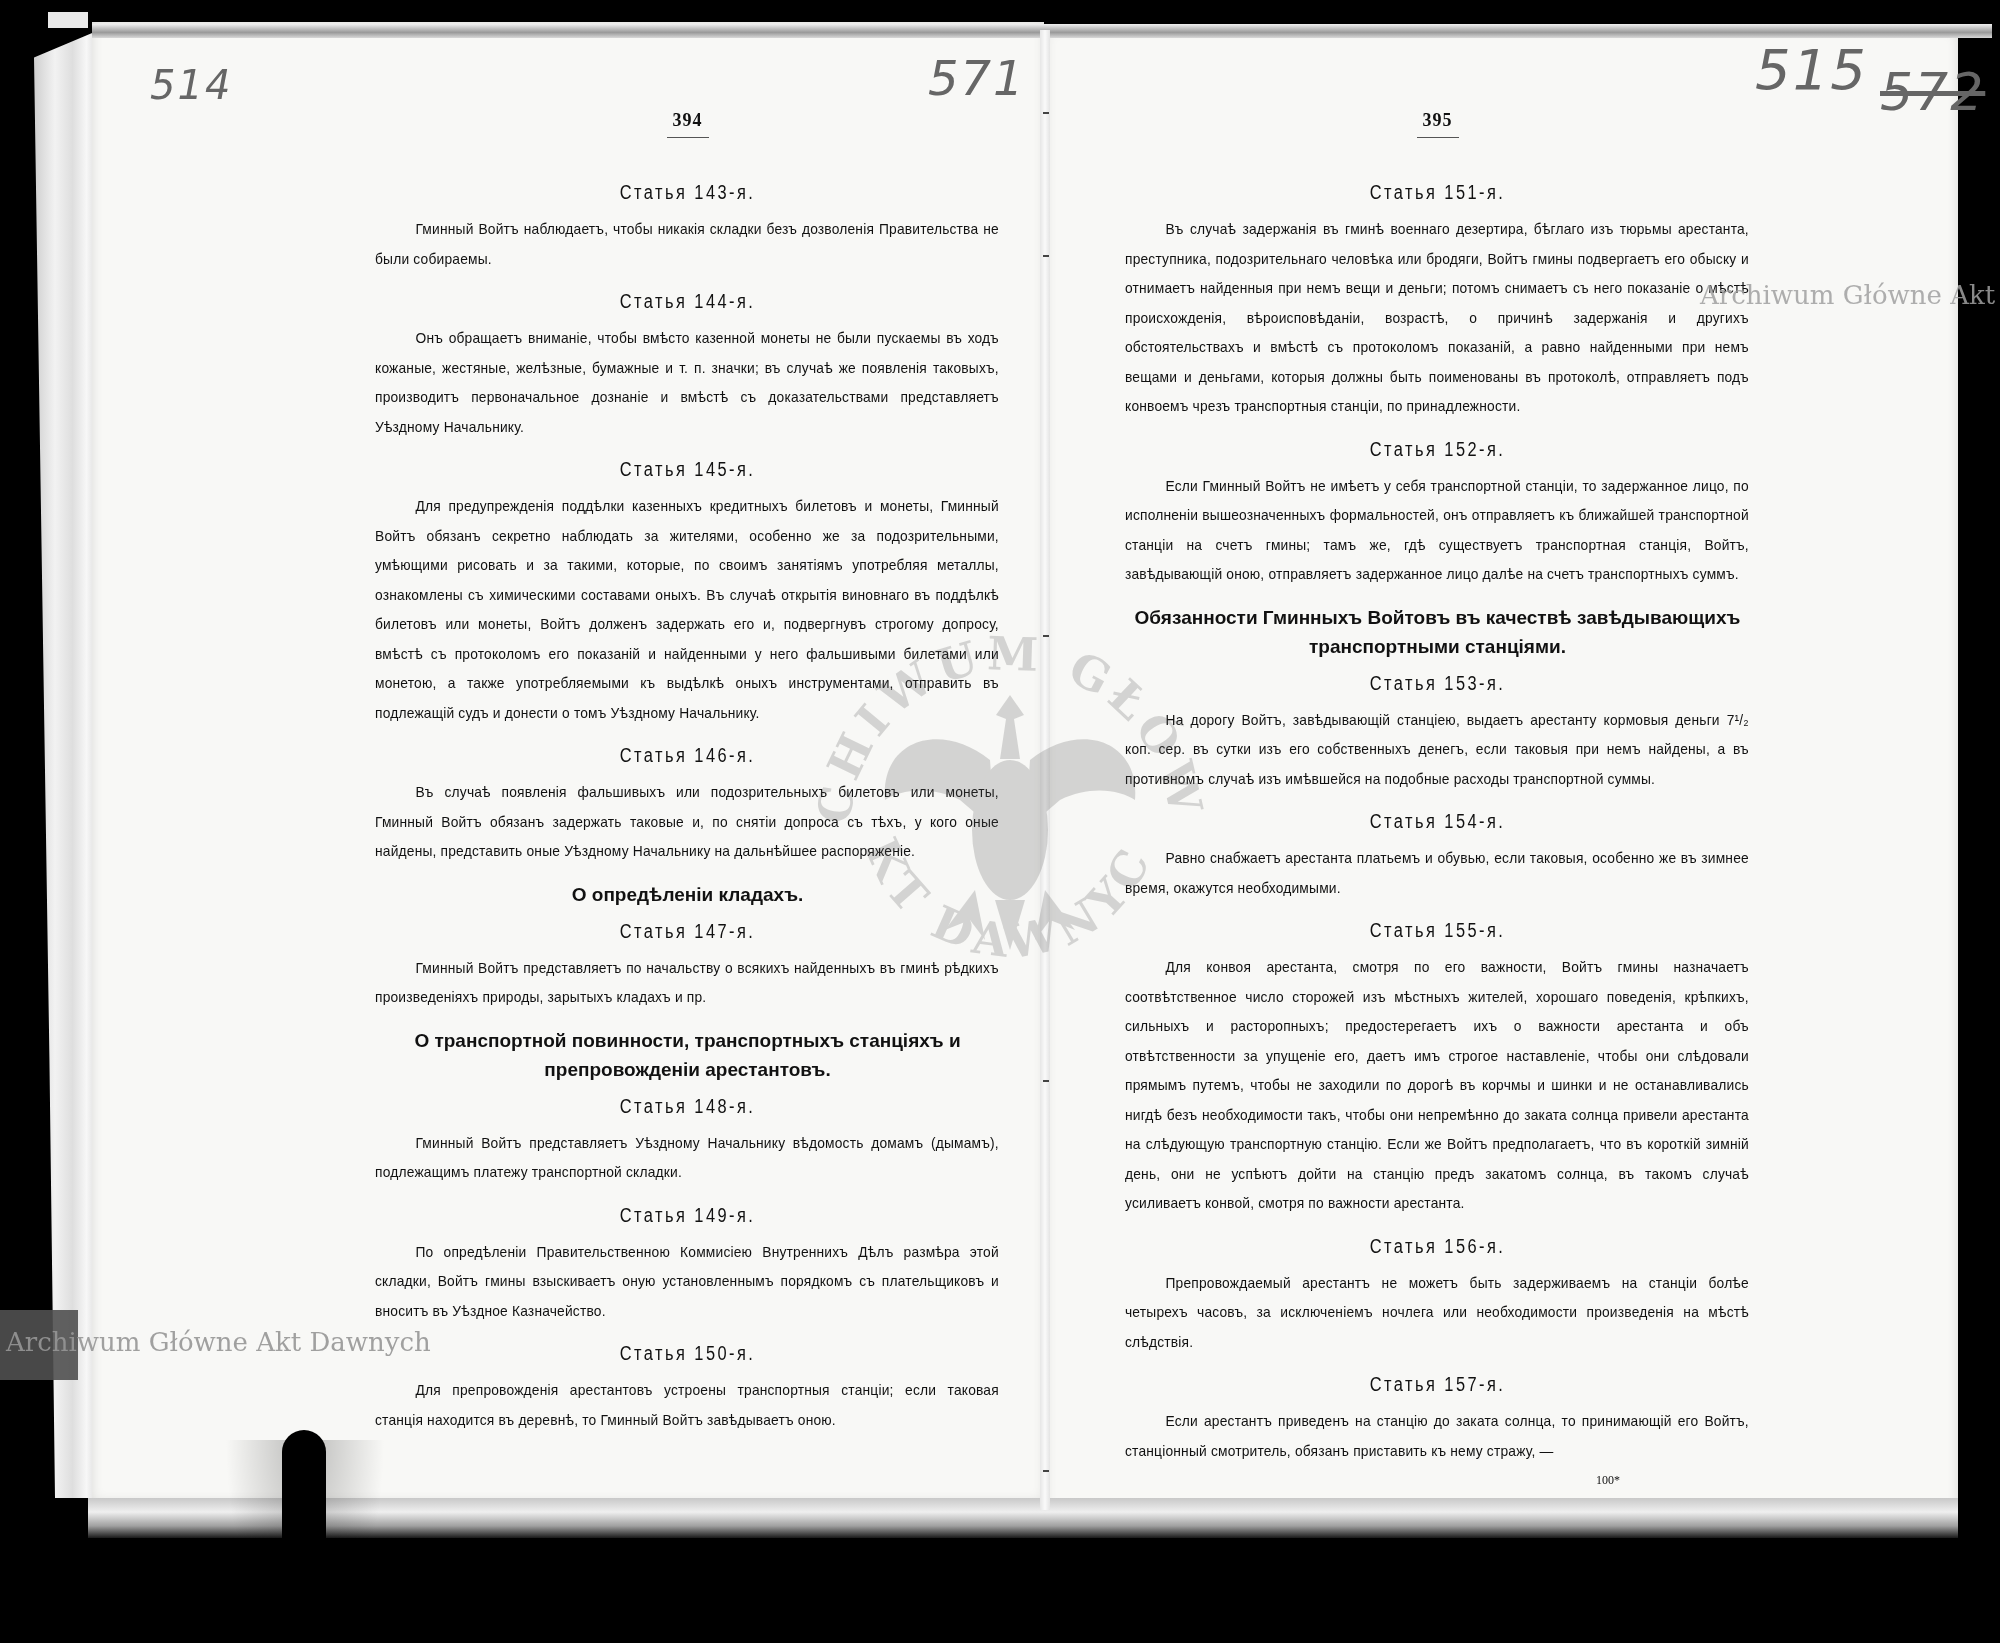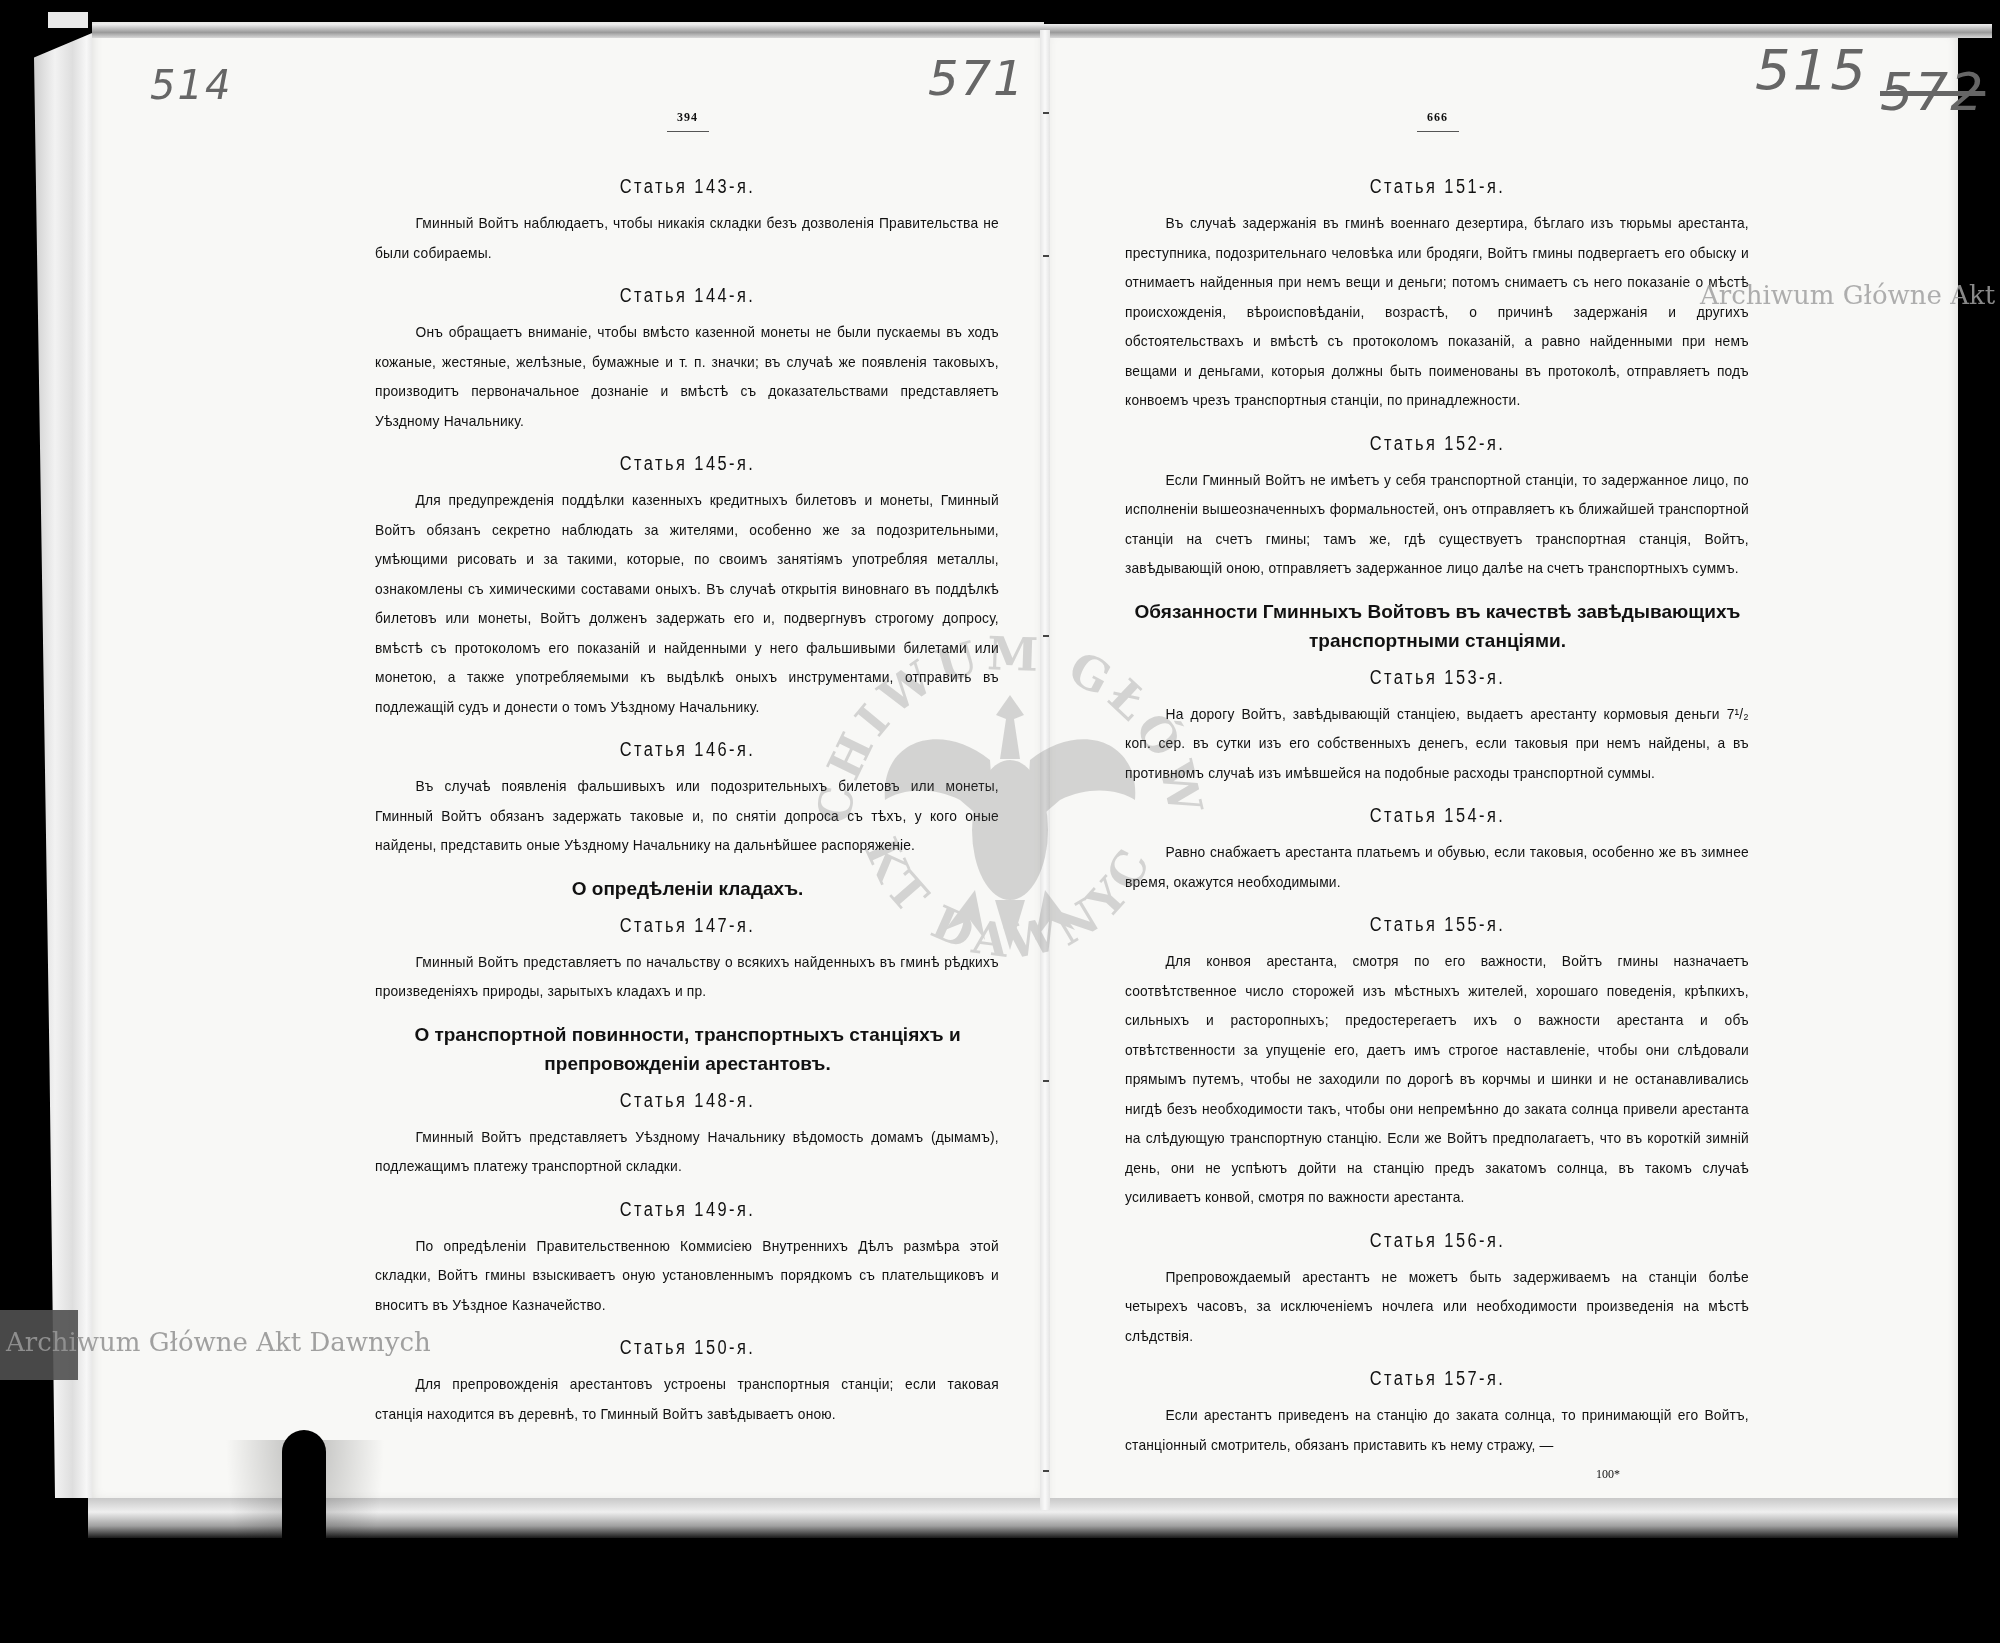--- a/index.html
+++ b/index.html
@@ -53,21 +53,21 @@
   .hw-left { left: 150px; top: 62px; font-size: 40px; }
   .hw-center { left: 928px; top: 50px; font-size: 48px; }
   .hw-right1 { left: 1755px; top: 37px; font-size: 56px; }
   .hw-right2 { left: 1880px; top: 62px; font-size: 52px; text-decoration: line-through; }
 
   .col { position: absolute; }
   .col-left  { left: 375px;  top: 110px; width: 625px; }
   .col-right { left: 1125px; top: 110px; width: 625px; }
 
   .page-number {
-    text-align: center; font-weight: bold; font-size: 12px; letter-spacing: 1px;
+    text-align: center; font-weight: bold; font-size: 18px; letter-spacing: 1px;
     font-family: "Liberation Serif", serif;
   }
   .page-rule { width: 42px; height: 1px; background: #555; margin: 6px auto 0; }
 
   .section-title {
     text-align: center; font-family: "Liberation Sans", "DejaVu Sans", sans-serif;
     font-weight: bold; font-size: 19px; line-height: 29px; margin: 0;
   }
   .article-title {
     text-align: center; font-family: "Liberation Sans Narrow", "Liberation Sans", sans-serif;
@@ -140,21 +140,21 @@
         <p class="article-title" style="margin: 6px 0px 8px;">Статья 148-я.</p>
         <p class="para" style="margin-bottom: 14px;">Гминный Войтъ представляетъ Уѣздному Начальнику вѣдомость домамъ (дымамъ), подлежащимъ платежу транспортной складки.</p>
         <p class="article-title" style="margin: 6px 0px 8px;">Статья 149-я.</p>
         <p class="para" style="margin-bottom: 14px;">По опредѣленіи Правительственною Коммисіею Внутреннихъ Дѣлъ размѣра этой складки, Войтъ гмины взыскиваетъ оную установленнымъ порядкомъ съ плательщиковъ и вноситъ въ Уѣздное Казначейство.</p>
         <p class="article-title" style="margin: 6px 0px 8px;">Статья 150-я.</p>
         <p class="para" style="margin-bottom: 14px;">Для препровожденія арестантовъ устроены транспортныя станціи; если таковая станція находится въ деревнѣ, то Гминный Войтъ завѣдываетъ оною.</p>
       </div>
   </div>
 
   <div class="col col-right">
-    <div class="page-number">666</div>
+    <div class="page-number">395</div>
     <div class="page-rule"></div>
     <div style="height:34px"></div>
     <div>
         <p class="article-title" style="margin: 6px 0px 8px;">Статья 151-я.</p>
         <p class="para" style="margin-bottom: 14px;">Въ случаѣ задержанія въ гминѣ военнаго дезертира, бѣглаго изъ тюрьмы арестанта, преступника, подозрительнаго человѣка или бродяги, Войтъ гмины подвергаетъ его обыску и отнимаетъ найденныя при немъ вещи и деньги; потомъ снимаетъ съ него показаніе о мѣстѣ происхожденія, вѣроисповѣданіи, возрастѣ, о причинѣ задержанія и другихъ обстоятельствахъ и вмѣстѣ съ протоколомъ показаній, а равно найденными при немъ вещами и деньгами, которыя должны быть поименованы въ протоколѣ, отправляетъ подъ конвоемъ чрезъ транспортныя станціи, по принадлежности.</p>
         <p class="article-title" style="margin: 6px 0px 8px;">Статья 152-я.</p>
         <p class="para" style="margin-bottom: 14px;">Если Гминный Войтъ не имѣетъ у себя транспортной станціи, то задержанное лицо, по исполненіи вышеозначенныхъ формальностей, онъ отправляетъ къ ближайшей транспортной станціи на счетъ гмины; тамъ же, гдѣ существуетъ транспортная станція, Войтъ, завѣдывающій оною, отправляетъ задержанное лицо далѣе на счетъ транспортныхъ суммъ.</p>
         <p class="section-title" style="margin: 12px 0px 8px;">Обязанности Гминныхъ Войтовъ въ качествѣ завѣдывающихъ транспортными станціями.</p>
         <p class="article-title" style="margin: 6px 0px 8px;">Статья 153-я.</p>
         <p class="para" style="margin-bottom: 14px;">На дорогу Войтъ, завѣдывающій станціею, выдаетъ арестанту кормовыя деньги 7¹/₂ коп. сер. въ сутки изъ его собственныхъ денегъ, если таковыя при немъ найдены, а въ противномъ случаѣ изъ имѣвшейся на подобные расходы транспортной суммы.</p>

